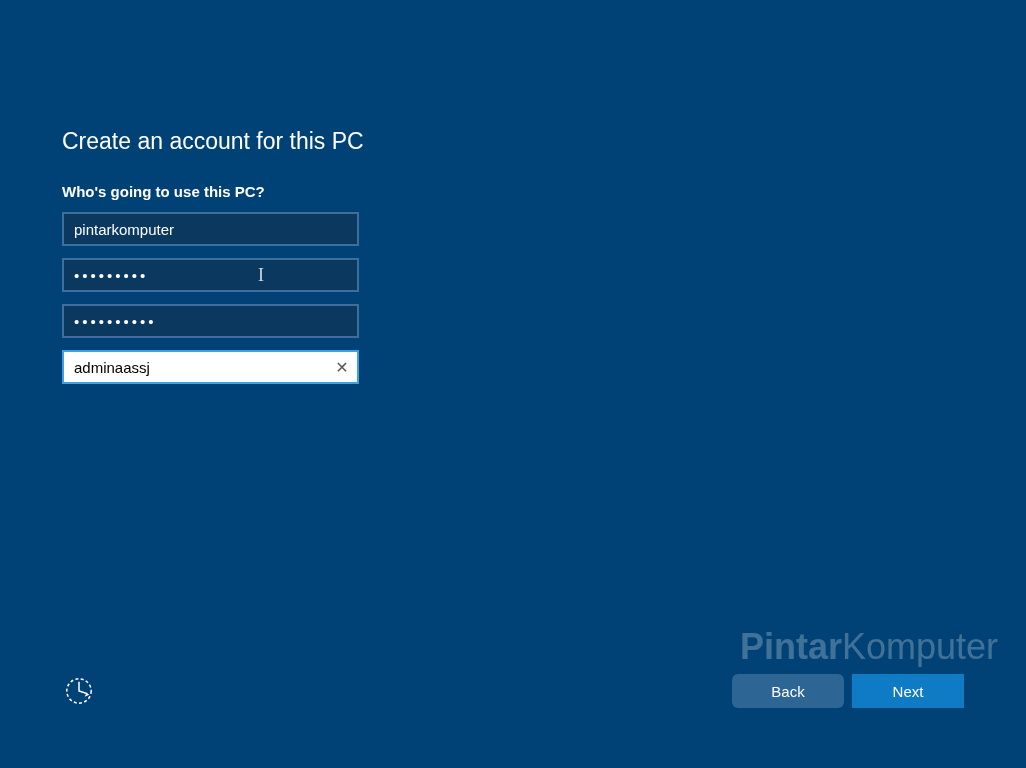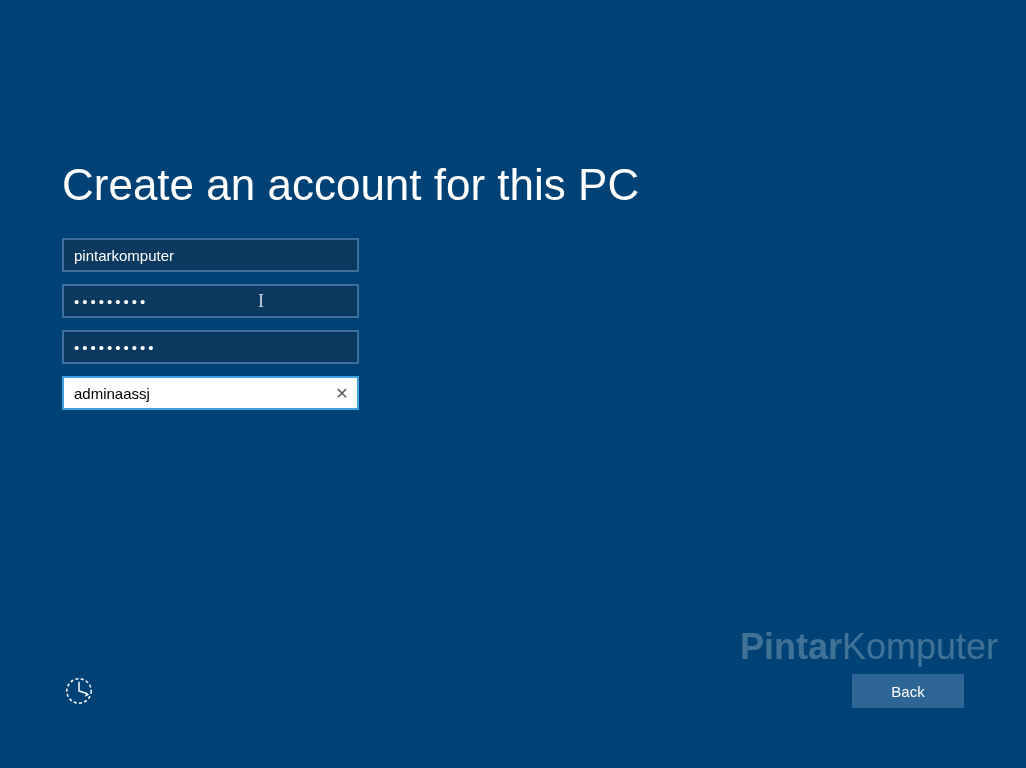--- a/index.html
+++ b/index.html
@@ -13,24 +13,23 @@
       background-color: #004275;
       font-family: "Segoe UI", Tahoma, sans-serif;
       color: #ffffff;
       position: relative;
       overflow: hidden;
     }
     .content {
       padding: 128px 62px 0 62px;
     }
     .page-title {
-      font-size: 44px;
+      font-size: 23px;
       font-weight: 300;
       margin-bottom: 28px;
-      margin-top: 32px;
     }
     .page-description {
       font-size: 15px;
       font-weight: 400;
       line-height: 1.45;
       max-width: 760px;
       margin-bottom: 36px;
     }
     .section-label {
       font-size: 15px;
@@ -134,20 +133,21 @@
       width: 112px;
       height: 34px;
       border: none;
       color: #ffffff;
       font-size: 15px;
       font-family: inherit;
       cursor: pointer;
     }
     .btn-back {
       background-color: #2d6594;
+      border-radius: 6px;
     }
     .btn-next {
       background-color: #0f7bc5;
     }
     .text-cursor {
       position: absolute;
       left: 196px;
       top: 7px;
       color: #cfd9e2;
       font-size: 18px;
@@ -158,20 +158,21 @@
       position: relative;
       width: 297px;
     }
   </style>
 </head>
 <body>
 
 <div class="content">
   <h1 class="page-title">Create an account for this PC</h1>
 
+  <div class="section-label">Who's going to use this PC?</div>
   <input type="text" class="field" value="pintarkomputer" style="">
 
 
   <div class="pw-wrapper">
     <input type="text" class="field password-field" value="•••••••••" style="">
     <span class="text-cursor">I</span>
   </div>
 
   <input type="text" class="field password-field" value="••••••••••" style="">
 
@@ -190,14 +191,15 @@
 <div class="footer">
   <div class="accessibility-icon">
     <svg viewBox="0 0 32 32">
       <circle cx="16" cy="16" r="13" fill="none" stroke="#ffffff" stroke-width="1.6" stroke-dasharray="3.2 2.5"></circle>
       <path d="M 16 6 L 16 16 L 25 19" fill="none" stroke="#ffffff" stroke-width="1.6"></path>
       <path d="M 24 18 L 27 20 L 22 22 Z" fill="#ffffff"></path>
     </svg>
   </div>
   <div class="nav-buttons">
     <button class="btn btn-back">Back</button>
+    <button class="btn btn-next">Next</button>
   </div>
 </div>
 
 </body></html>

